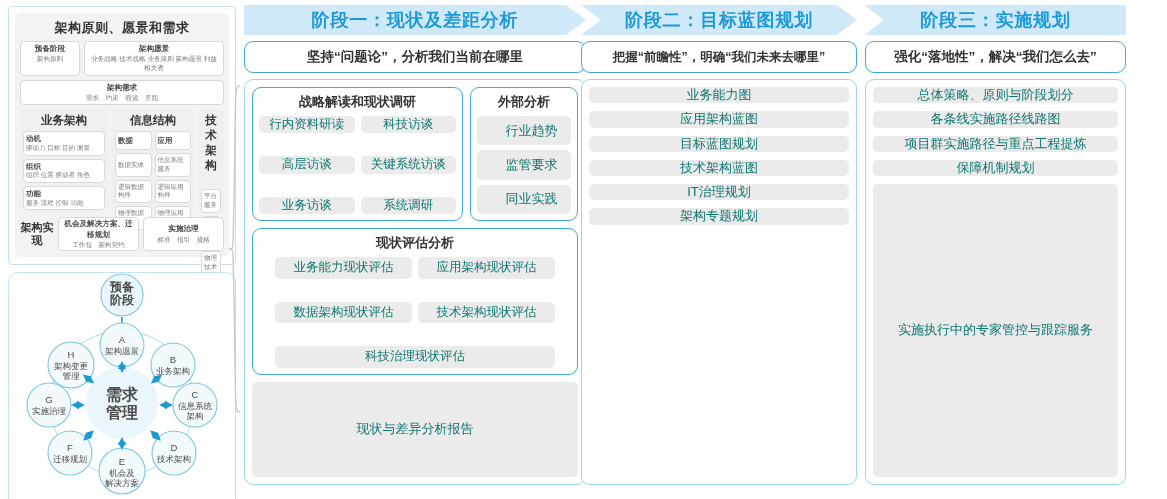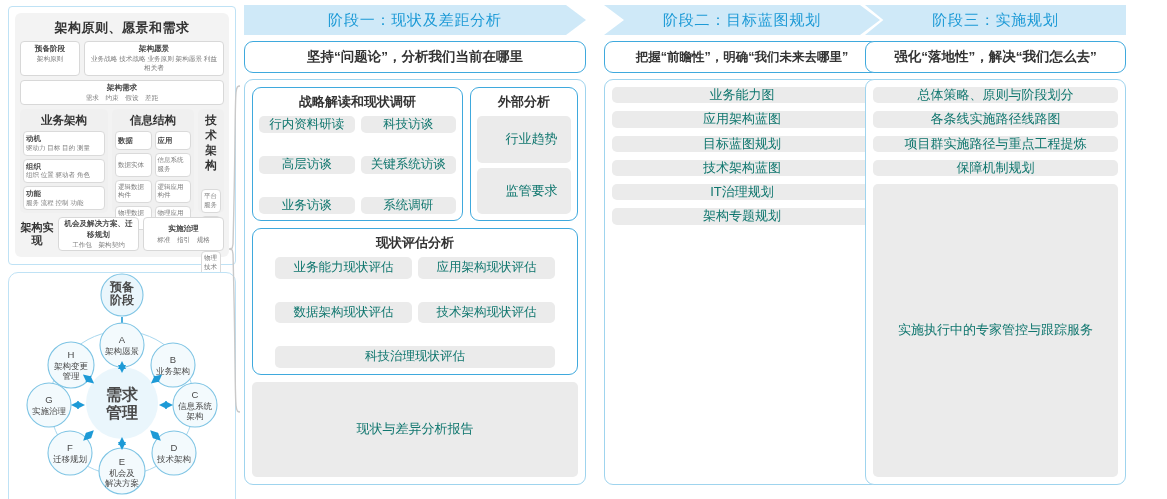--- a/index.html
+++ b/index.html
@@ -74,30 +74,30 @@
   }
   .adm-svg{position:absolute;left:0;top:0;}
 
   
   .brace{position:absolute;left:228px;top:84px;}
 
   
   .phases{position:absolute;left:244px;top:5px;width:918px;height:490px;}
   .ph{position:absolute;top:0;height:490px;}
   .ph1{left:0;width:342px;}
-  .ph2{left:360px;width:276px;}
+  .ph2{left:337px;width:276px;}
   .ph3{left:621px;width:261px;}
 
   .ph-head{
     height:30px;position:relative;
     display:flex;align-items:center;justify-content:center;
   }
   .ph-head .bg{position:absolute;left:0;top:0;width:100%;height:30px;}
   .ph-head .txt{
-    position:relative;font-size:15px;font-weight:normal;color:#1d9ad6;
+    position:relative;font-size:18px;font-weight:bold;color:#1d9ad6;
     letter-spacing:.8px;
   }
   .ph-sub{
     margin-top:6px;height:30px;border:1.4px solid #3fa9dd;border-radius:9px;
     display:flex;align-items:center;justify-content:center;
     font-size:13.5px;font-weight:bold;color:#333;background:#fff;
   }
   .ph-body{
     margin-top:6px;border:1.4px solid #9fd4ee;border-radius:9px;background:#fff;
     padding:7px;box-sizing:border-box;height:406px;
@@ -346,20 +346,21 @@
                 <div class="pill">系统调研</div>
               </div>
             </div>
           </div>
 
           <div class="bluebox p1-right">
             <div class="p1-h">外部分析</div>
             <div class="p1-col">
               <div class="pill">行业趋势</div>
               <div class="pill">监管要求</div>
+              <div class="pill">同业实践</div>
             </div>
           </div>
         </div>
 
         <div class="bluebox p1-mid">
           <div class="p1-h">现状评估分析</div>
           <div class="p1-grid">
             <div class="r">
               <div class="pill">业务能力现状评估</div>
               <div class="pill">应用架构现状评估</div>

